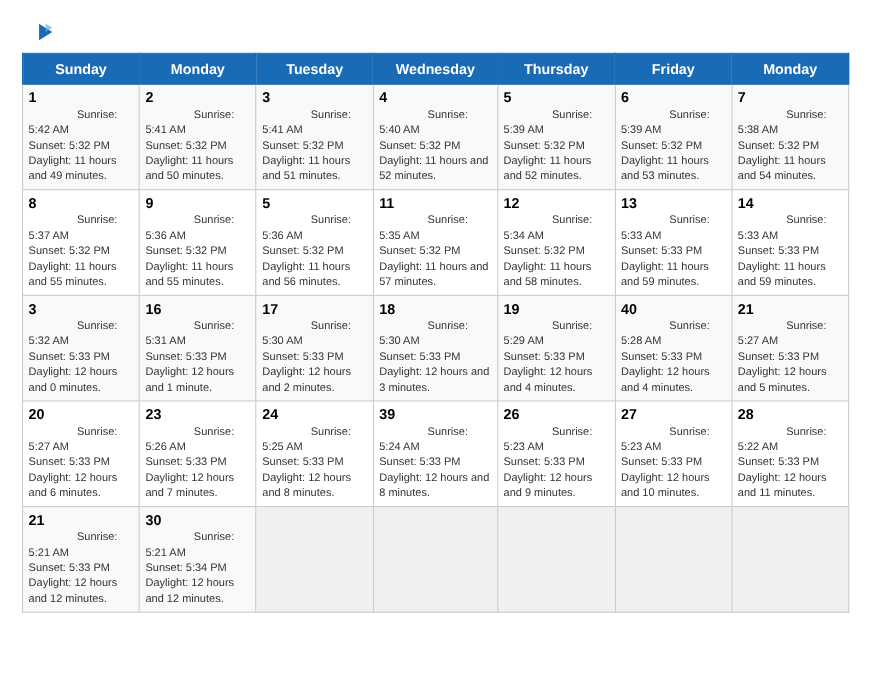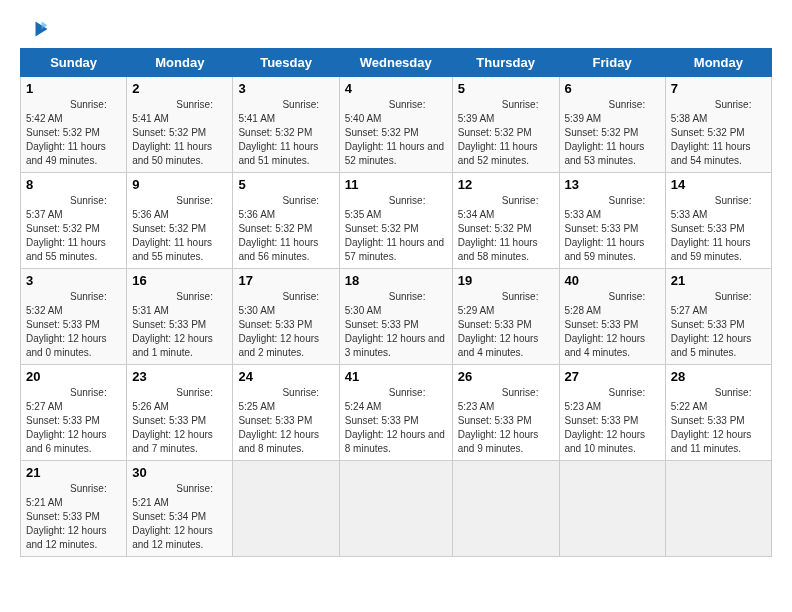--- a/index.html
+++ b/index.html
@@ -225,21 +225,21 @@
       </td>
         <td>
         <span class="day-num">23</span>
         <span class="day-info">Sunrise: 5:26 AM<br>Sunset: 5:33 PM<br>Daylight: 12 hours and 7 minutes.</span>
       </td>
         <td>
         <span class="day-num">24</span>
         <span class="day-info">Sunrise: 5:25 AM<br>Sunset: 5:33 PM<br>Daylight: 12 hours and 8 minutes.</span>
       </td>
         <td>
-        <span class="day-num">41</span>
+        <span class="day-num">39</span>
         <span class="day-info">Sunrise: 5:24 AM<br>Sunset: 5:33 PM<br>Daylight: 12 hours and 8 minutes.</span>
       </td>
         <td>
         <span class="day-num">26</span>
         <span class="day-info">Sunrise: 5:23 AM<br>Sunset: 5:33 PM<br>Daylight: 12 hours and 9 minutes.</span>
       </td>
         <td>
         <span class="day-num">27</span>
         <span class="day-info">Sunrise: 5:23 AM<br>Sunset: 5:33 PM<br>Daylight: 12 hours and 10 minutes.</span>
       </td>

